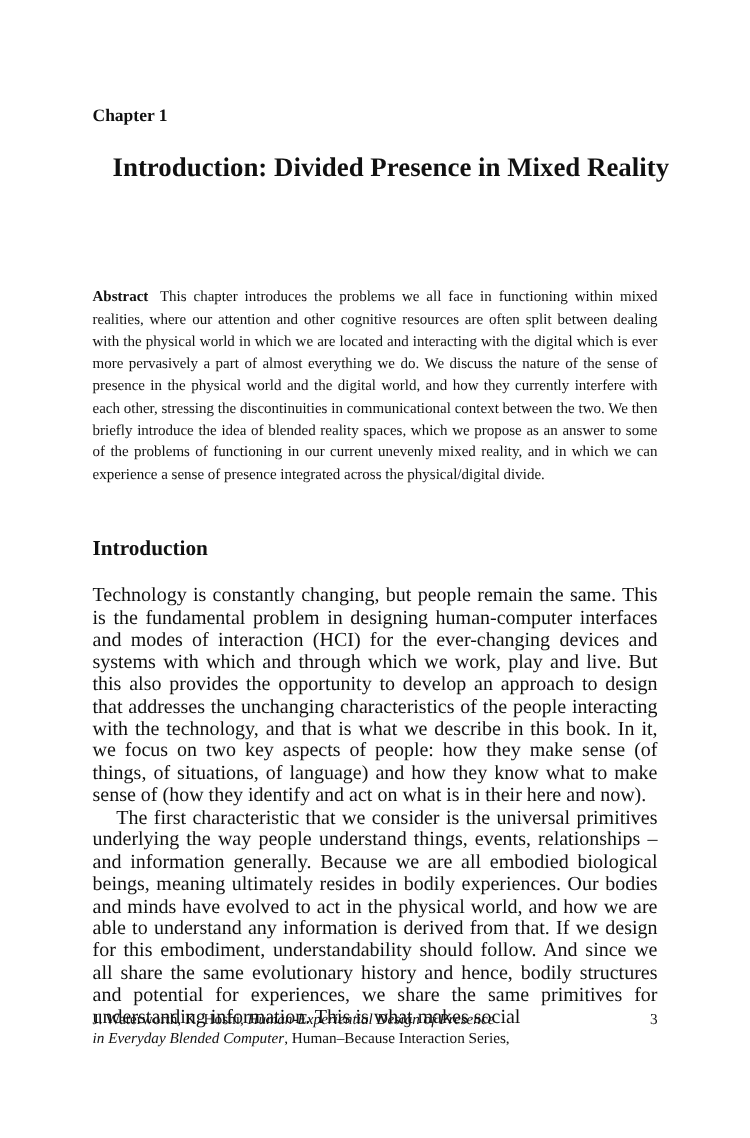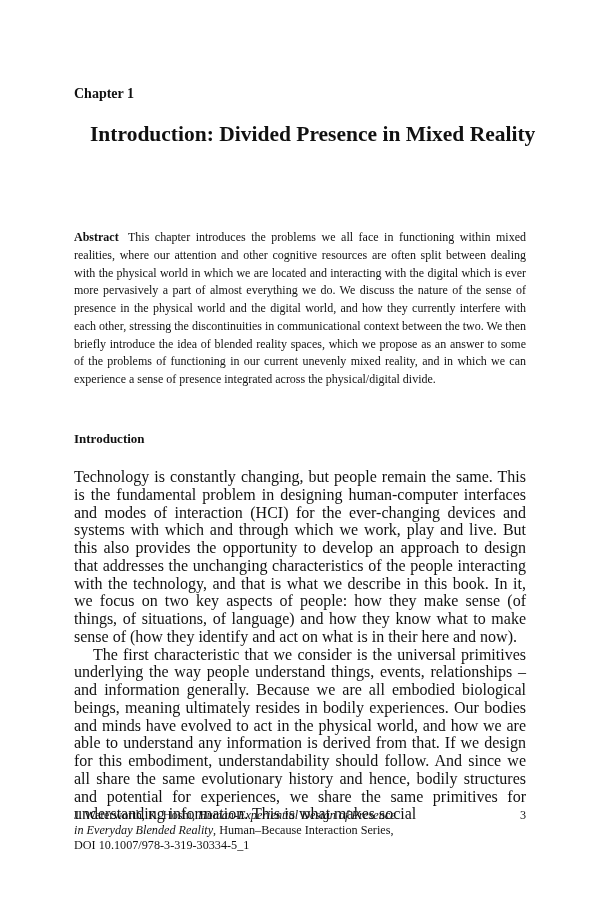--- a/index.html
+++ b/index.html
@@ -1,21 +1,21 @@
 <!DOCTYPE html>
 <html><head>
 <meta charset="utf-8">
 <style>
   html, body { margin:0; padding:0; background:#ffffff; }
   body { width:600px; height:910px; position:relative; overflow:hidden; color:#111; font-family:"Liberation Serif", "DejaVu Serif", serif; }
   .chapter-label { position:absolute; left:74px; top:82px; font-size:14px; font-weight:bold; line-height:24px; margin:0; }
   .chapter-title { position:absolute; left:74px; top:104px; font-size:21.5px; font-weight:bold; line-height:28px; margin:16px; white-space:nowrap; }
   .abstract { position:absolute; left:74px; top:229px; width:452px; font-size:12px; line-height:17.75px; text-align:justify; margin:0; }
   .abstract .label { font-weight:bold; margin-right:4px; }
-  .section-heading { position:absolute; left:74px; top:428px; font-size:13px; font-weight:bold; line-height:22px; margin:0; }
+  .section-heading { position:absolute; left:74px; top:428px; font-size:17px; font-weight:bold; line-height:22px; margin:0; }
   .body-text { position:absolute; left:74px; top:468px; width:452px; font-size:16px; line-height:17.75px; text-align:justify; }
   .body-text p { margin:0; }
   .body-text p.indent { text-indent:19px; }
   .footer { position:absolute; left:74px; top:808px; width:452px; font-size:12.2px; line-height:15.2px; }
   .footer .line { white-space:nowrap; }
   .footer em { font-style:italic; }
   .page-number { position:absolute; left:520px; top:808px; font-size:12.2px; line-height:15.2px; }
 </style>
 </head>
 <body>
@@ -33,17 +33,16 @@
 <div class="body-text">
   <p>Technology is constantly changing, but people remain the same. This is the fundamental problem in designing human-computer interfaces and modes of interaction (HCI) for the ever-changing devices and systems with which and through which we work, play and live. But this also provides the opportunity to develop an approach to design that addresses the unchanging characteristics of the people interacting with the technology, and that is what we describe in this book. In it, we focus on two key aspects of people: how they make sense (of things, of situations, of language) and how they know what to make sense of (how they identify and act on what is in their here and now).</p>
   <p class="indent">The first characteristic that we consider is the universal primitives underlying the way people understand things, events, relationships – and information generally. Because we are all embodied biological beings, meaning ultimately resides in bodily experiences. Our bodies and minds have evolved to act in the physical world, and how we are able to understand any information is derived from that. If we design for this embodiment, understandability should follow. And since we all share the same evolutionary history and hence, bodily structures and potential for experiences, we share the same primitives for understanding information. This is what makes social</p>
 </div>
 
 <div class="footer">
   <div class="line">
     <span>J. Waterworth, K. Hoshi,</span>
     <em>Human-Experiential Design of Presence</em>
   </div>
-  <div class="line"><em>in Everyday Blended Reality</em><span>, Human–Because Interaction Series,</span></div>
-  <div class="line">DOI 10.1007/978-3-319-30334-5_1</div>
+  <div class="line"><em>in Everyday Blended Computer</em><span>, Human–Because Interaction Series,</span></div>
 </div>
 
 <div class="page-number">3</div>
 
 </body></html>

